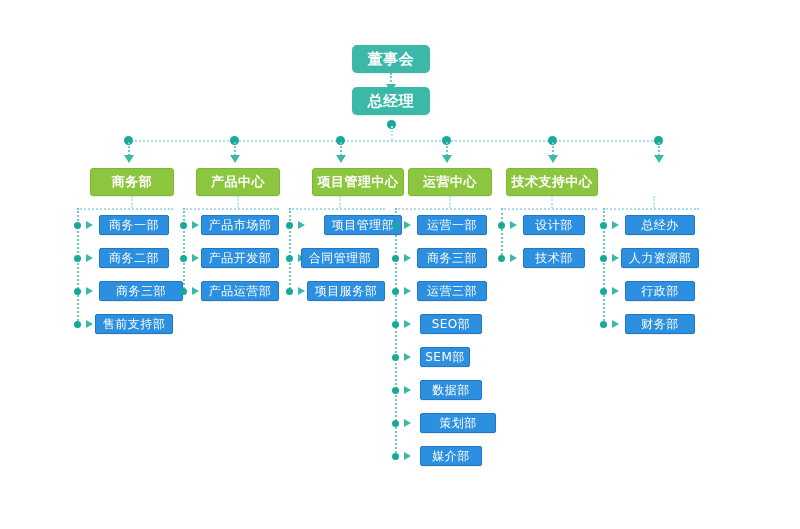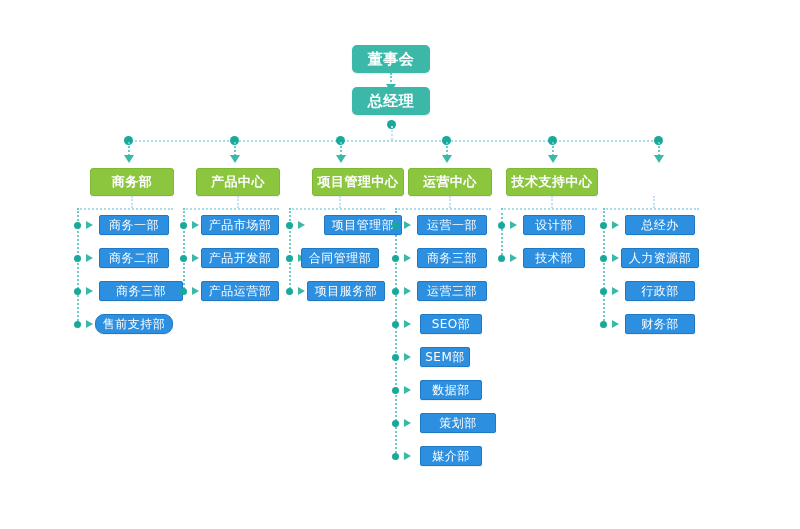--- a/index.html
+++ b/index.html
@@ -164,21 +164,21 @@
   <div class="dot small" style="left:74px;top:255px;"></div>
   <div class="arrow-right" style="left:86px;top:254px;"></div>
   <div class="node blue" style="left:99px;top:248px;width:70px;">商务二部</div>
 
   <div class="dot small" style="left:74px;top:288px;"></div>
   <div class="arrow-right" style="left:86px;top:287px;"></div>
   <div class="node blue" style="left:99px;top:281px;width:84px;">商务三部</div>
 
   <div class="dot small" style="left:74px;top:321px;"></div>
   <div class="arrow-right" style="left:86px;top:320px;"></div>
-  <div class="node blue" style="left:95px;top:314px;width:78px;border-radius:9px;">售前支持部</div>
+  <div class="node blue" style="left:95px;top:314px;width:78px;">售前支持部</div>
 
   <div class="dot small" style="left:180px;top:222px;"></div>
   <div class="arrow-right" style="left:192px;top:221px;"></div>
   <div class="node blue" style="left:201px;top:215px;width:78px;">产品市场部</div>
 
   <div class="dot small" style="left:180px;top:255px;"></div>
   <div class="arrow-right" style="left:192px;top:254px;"></div>
   <div class="node blue" style="left:201px;top:248px;width:78px;">产品开发部</div>
 
   <div class="dot small" style="left:180px;top:288px;"></div>

